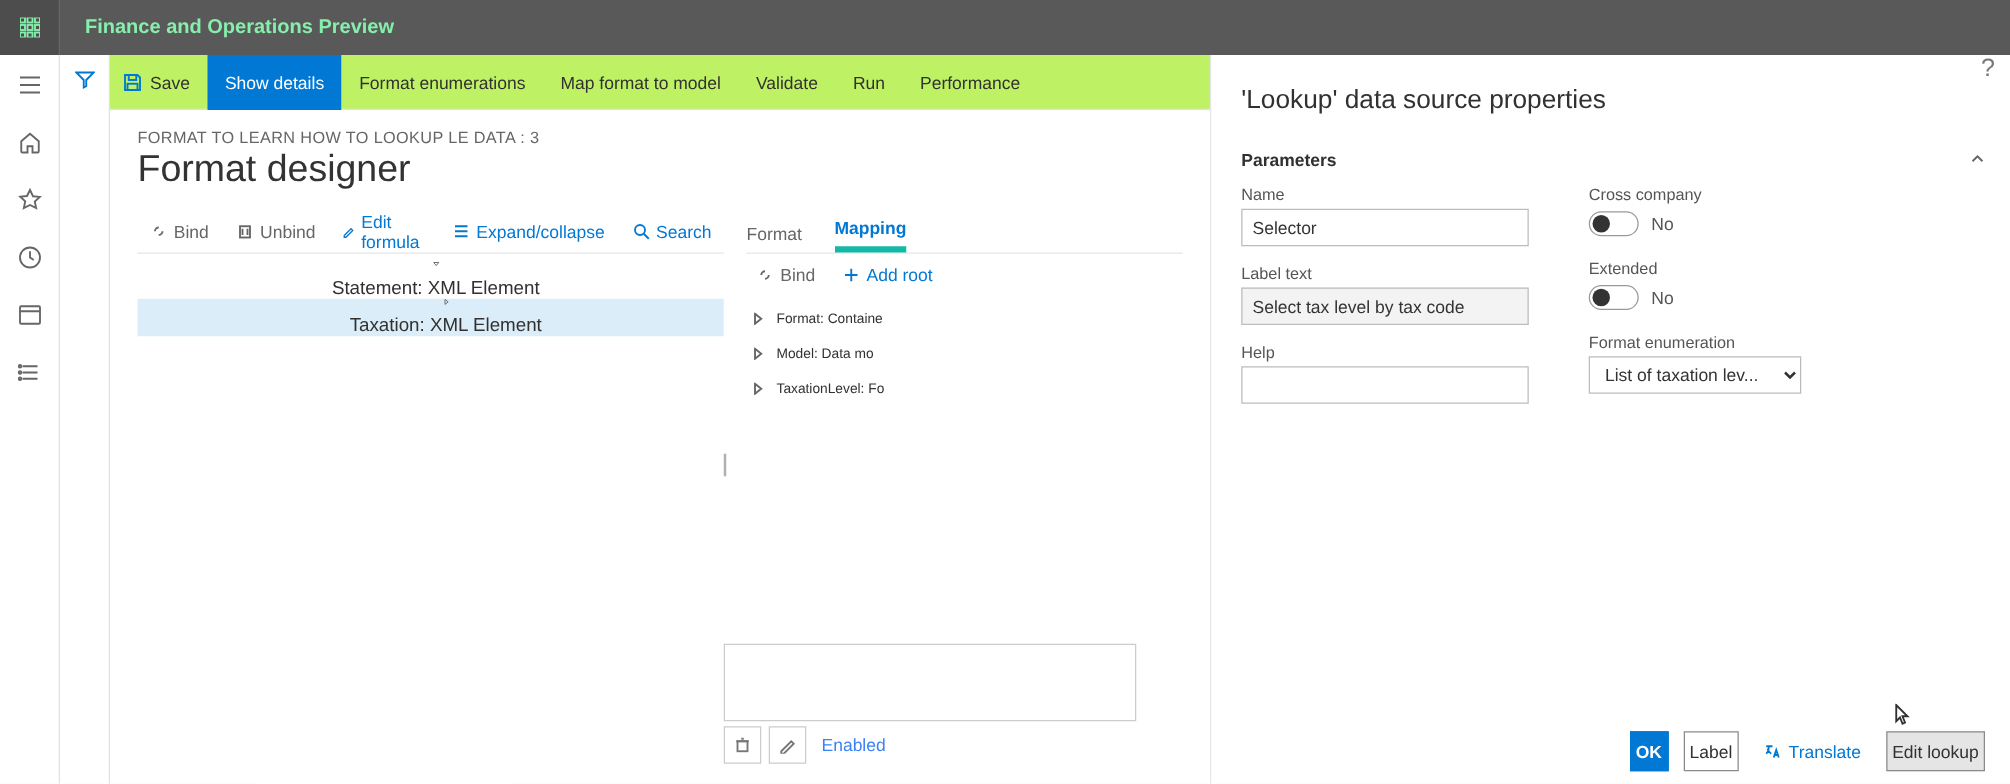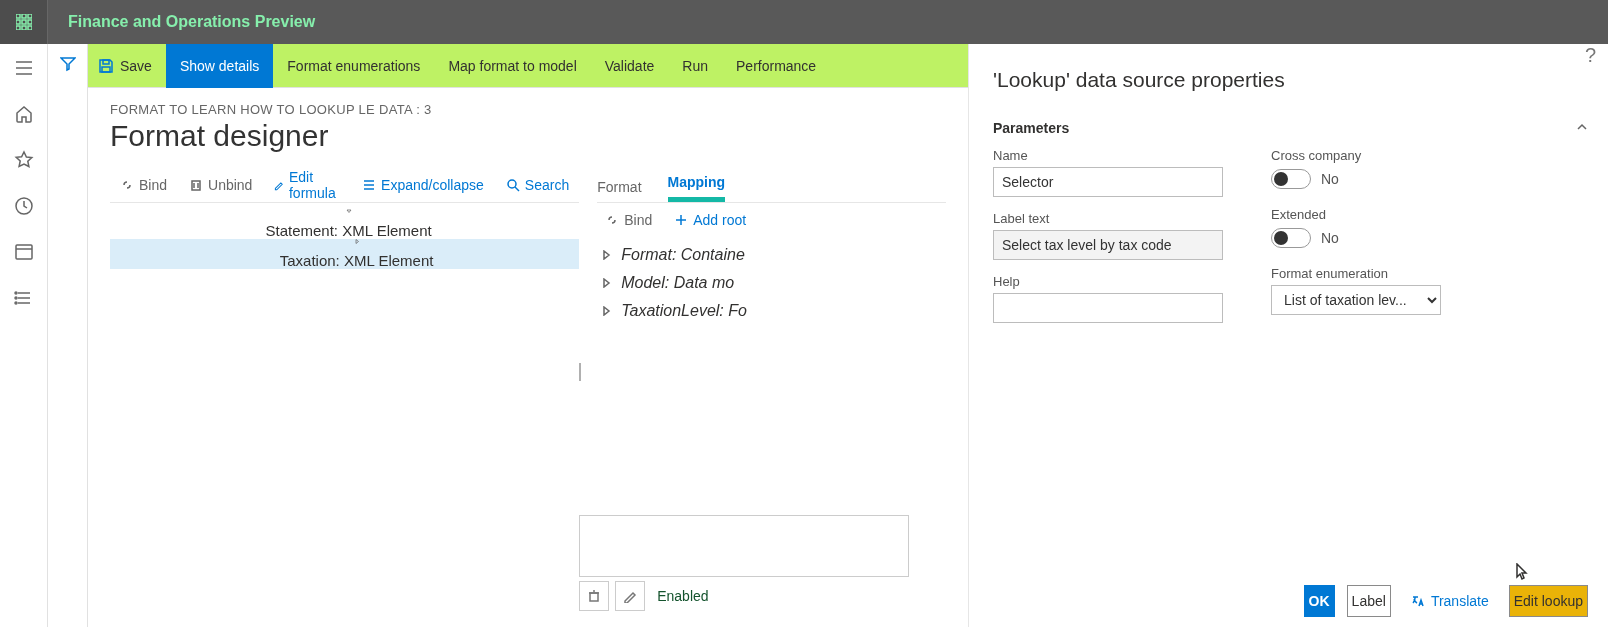--- a/index.html
+++ b/index.html
@@ -112,21 +112,21 @@
     display: flex; align-items: center; gap: 6px;
     height: 34px;
   }
   .mapping-toolbar .mtb-btn {
     display: flex; align-items: center; gap: 5px;
     padding: 2px 8px; color: #666; cursor: pointer;
   }
   .mapping-toolbar .mtb-btn.blue { color: #0078d4; }
   .mapping-toolbar .mtb-btn svg { width: 14px; height: 14px; }
 
-  .mapping-list { margin-top: 4px; font-size: 16px; font-style: italic; }
+  .mapping-list { margin-top: 4px; font-size: 11px; }
   .map-row {
     display: flex; align-items: center; height: 28px; gap: 10px;
     padding-left: 4px; color: #323130;
   }
   .map-row svg { width: 10px; height: 10px; color: #666; }
 
   
   .splitter {
     position: absolute; left: 0; top: 196px;
     width: 4px; height: 18px;
@@ -141,21 +141,21 @@
     position: absolute; left: 0; bottom: 30px; width: 330px; height: 62px;
     border: 1px solid #ccc;
   }
   .icon-row { position: absolute; bottom: -4px; left: 0; display: flex; gap: 6px; align-items: center; }
   .icon-sq {
     width: 30px; height: 30px; border: 1px solid #ccc;
     display: flex; align-items: center; justify-content: center;
     color: #777; cursor: pointer;
   }
   .icon-sq svg { width: 14px; height: 14px; }
-  .enabled-lbl { color: #14532d; margin-left: 6px; }
+  .enabled-lbl { color: #3b82f6; margin-left: 6px; }
 
   
   .props-panel {
     width: 640px; background: #fff; border-left: 1px solid #e6e6e6;
     padding: 10px 20px 10px 24px; display: flex; flex-direction: column;
     position: relative;
   }
   .props-help {
     position: absolute; top: 0; right: 12px; color: #777;
     font-size: 20px; cursor: pointer;
@@ -211,21 +211,21 @@
     display: flex; align-items: center; gap: 12px;
   }
   .btn {
     height: 32px; padding: 0 4px; border: 1px solid #8a8a8a;
     background: #fff; cursor: pointer; display: flex; align-items: center;
     gap: 6px; font-size: 14px; color: #323130;
   }
   .btn.primary { background: #0078d4; color: #fff; border-color: #0078d4; font-weight: 600; }
   .btn.link { border: none; color: #0078d4; padding: 0 8px; }
   .btn.link svg { width: 14px; height: 14px; }
-  .btn.boxed { background: #eab308; }
+  .btn.boxed { background: #e5e5e5; }
 
   .cursor {
     position: absolute; bottom: 46px; right: 75px;
     width: 18px; height: 18px; pointer-events: none;
   }
   .cursor svg { width: 100%; height: 100%; }
 
   svg { stroke: currentColor; fill: none; stroke-width: 1.5; }
 </style>
 </head>

